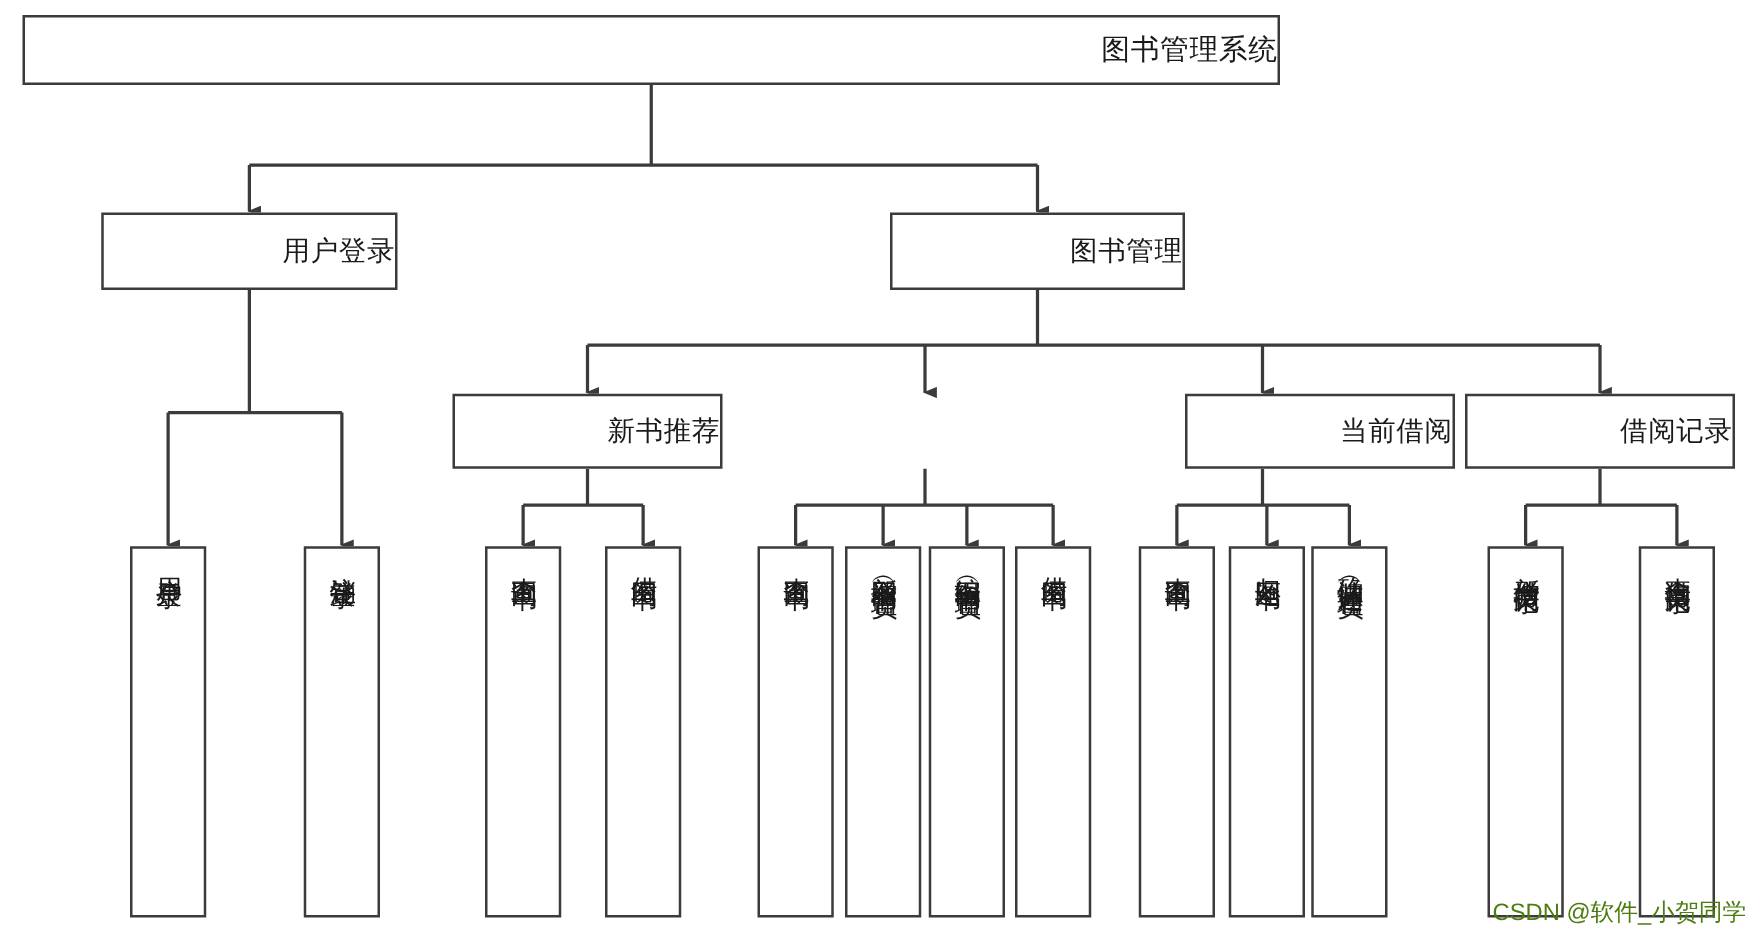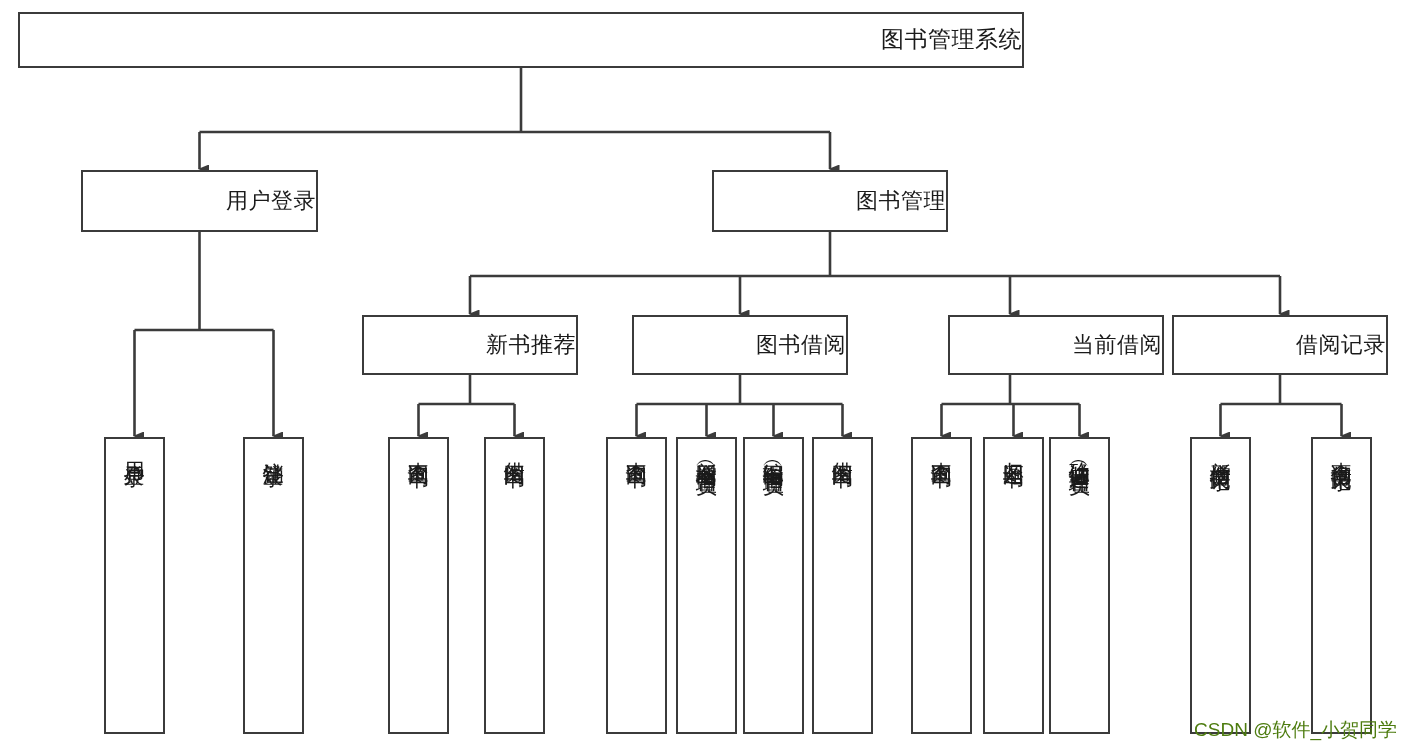--- a/index.html
+++ b/index.html
@@ -129,23 +129,20 @@
   </div>
 
   <div class="node h" style="left:712px;top:170px;width:236px;height:62px;padding-left:36px;">
     <span class="label">图书管理</span>
   </div>
 
   <div class="node h" style="left:362px;top:315px;width:216px;height:60px;">
     <span class="label">新书推荐</span>
   </div>
 
-  <div class="node h" style="left:632px;top:315px;width:216px;height:60px;">
-    <span class="label">图书借阅</span>
-  </div>
 
   <div class="node h" style="left:902px;top:315px;width:216px;height:60px;margin-left:46px;">
     <span class="label">当前借阅</span>
   </div>
 
   <div class="node h" style="left:1172px;top:315px;width:216px;height:60px;">
     <span class="label">借阅记录</span>
   </div>
 
   <div class="node v" style="left:104px;top:437px;width:61px;height:297px;">

